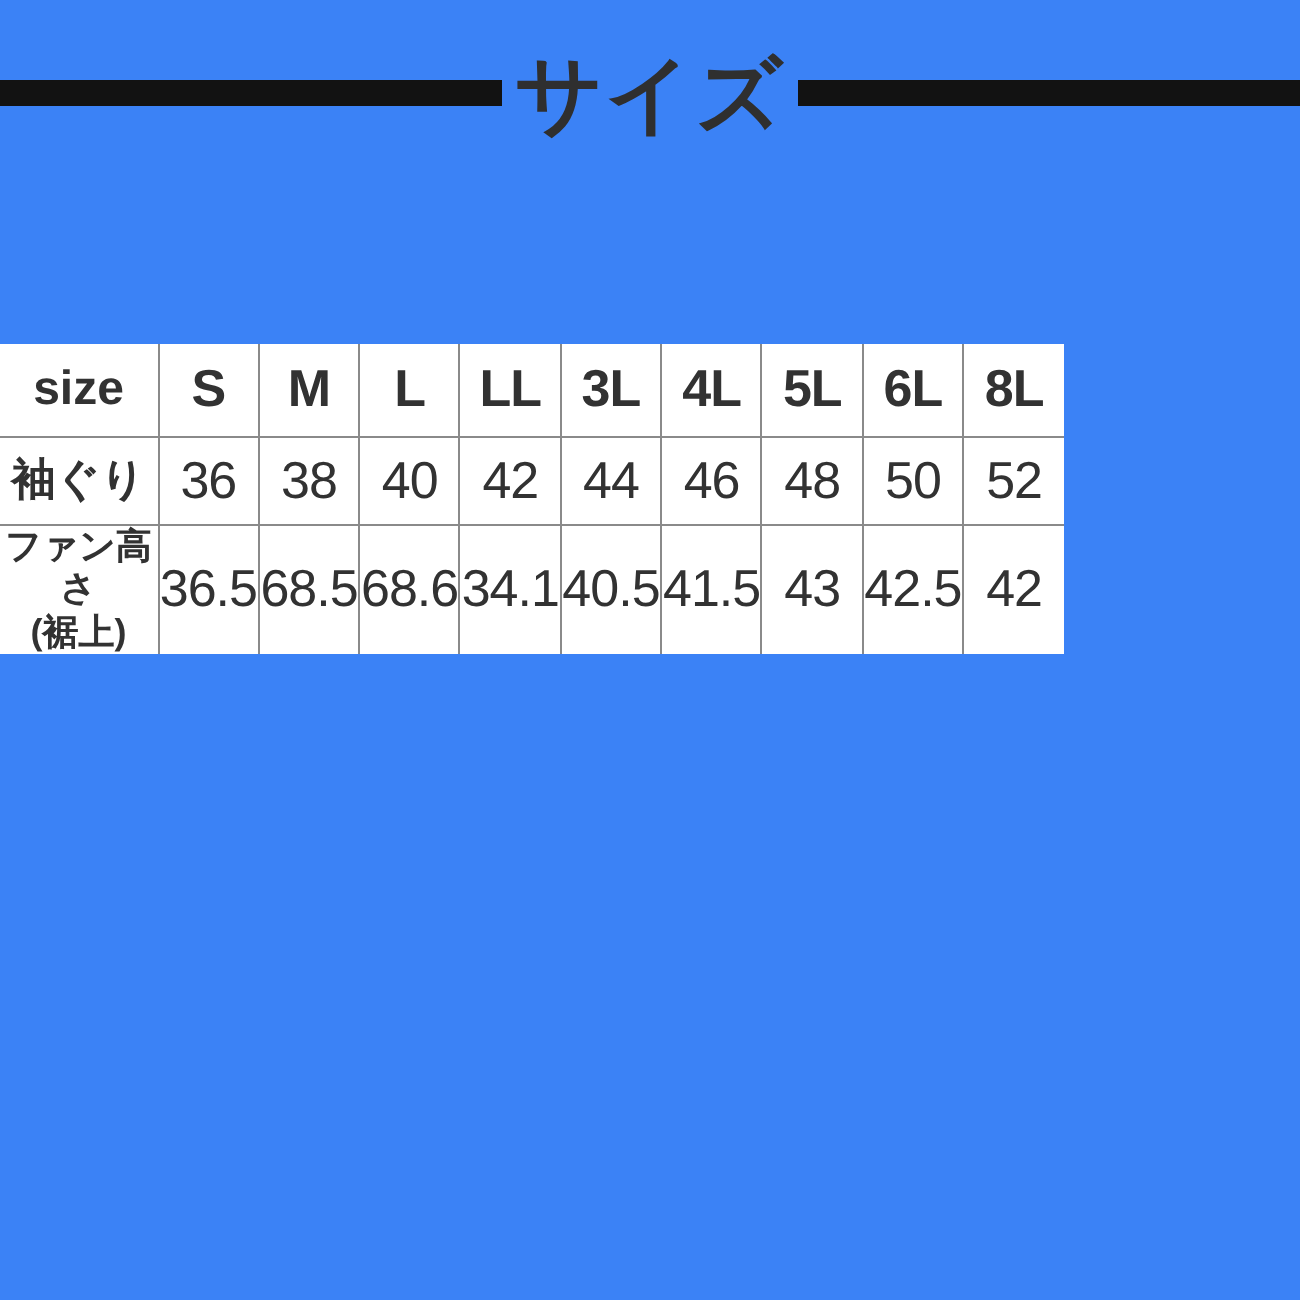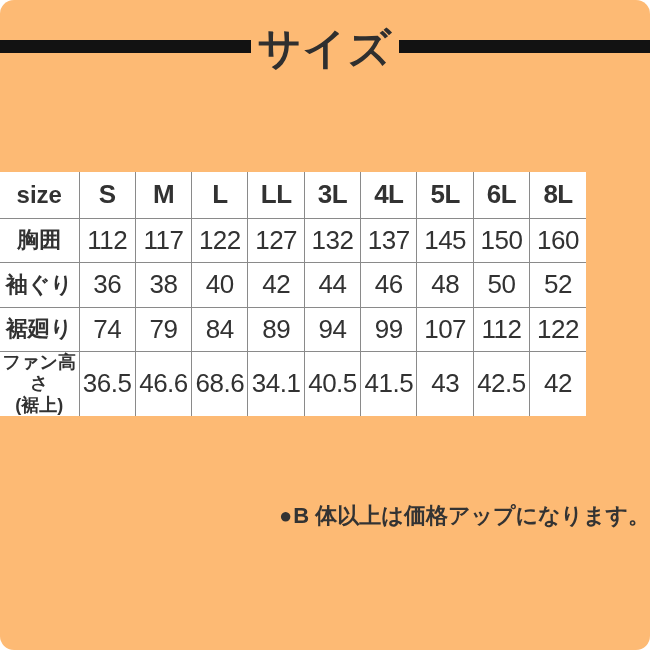--- a/index.html
+++ b/index.html
@@ -1,24 +1,23 @@
 <!DOCTYPE html>
 <html><head>
 <meta charset="utf-8">
 <style>
   html, body { margin: 0; padding: 0; background: #ffffff; }
   .page {
     position: relative;
     width: 650px;
     height: 650px;
-    background: #fdba74;
+    background: #3b82f6;
     overflow: hidden;
     font-family: "Liberation Sans", "DejaVu Sans", sans-serif;
     color: #323232;
-    border-radius: 14px;
   }
 
   
   .title-row {
     position: absolute;
     top: 19px; left: 0;
     width: 650px; height: 54px;
     display: flex;
     align-items: center;
   }
@@ -36,21 +35,21 @@
     line-height: 1;
     letter-spacing: 1px;
     white-space: nowrap;
     color: #2f2f2f;
   }
 
   
   .size-table {
     position: absolute;
     top: 172px; left: 0;
-    width: 586px;
+    width: 532px;
     border-collapse: collapse;
     table-layout: fixed;
   }
   .size-table col.label-col { width: 79px; }
   .size-table th, .size-table td {
     padding: 0;
     text-align: center;
     vertical-align: middle;
     border-right: 1.5px solid #8a8a8a;
     border-bottom: 1.5px solid #8a8a8a;
@@ -111,70 +110,43 @@
         <th class="size-header">LL</th>
         <th class="size-header">3L</th>
         <th class="size-header">4L</th>
         <th class="size-header">5L</th>
         <th class="size-header">6L</th>
         <th class="size-header">8L</th>
       </tr>
     </thead>
     <tbody>
       <tr>
-        <th class="row-label">胸囲</th>
-        <td class="value-cell">112</td>
-        <td class="value-cell">117</td>
-        <td class="value-cell">122</td>
-        <td class="value-cell">127</td>
-        <td class="value-cell">132</td>
-        <td class="value-cell">137</td>
-        <td class="value-cell">145</td>
-        <td class="value-cell">150</td>
-        <td class="value-cell">160</td>
-      </tr>
-      <tr>
         <th class="row-label">袖ぐり</th>
         <td class="value-cell">36</td>
         <td class="value-cell">38</td>
         <td class="value-cell">40</td>
         <td class="value-cell">42</td>
         <td class="value-cell">44</td>
         <td class="value-cell">46</td>
         <td class="value-cell">48</td>
         <td class="value-cell">50</td>
         <td class="value-cell">52</td>
       </tr>
       <tr>
-        <th class="row-label">裾廻り</th>
-        <td class="value-cell">74</td>
-        <td class="value-cell">79</td>
-        <td class="value-cell">84</td>
-        <td class="value-cell">89</td>
-        <td class="value-cell">94</td>
-        <td class="value-cell">99</td>
-        <td class="value-cell">107</td>
-        <td class="value-cell">112</td>
-        <td class="value-cell">122</td>
-      </tr>
-      <tr>
         <th class="row-label-small">
           <span>ファン高さ</span>
           <span>(裾上)</span>
         </th>
         <td class="value-cell">36.5</td>
-        <td class="value-cell">46.6</td>
+        <td class="value-cell">68.5</td>
         <td class="value-cell">68.6</td>
         <td class="value-cell">34.1</td>
         <td class="value-cell">40.5</td>
         <td class="value-cell">41.5</td>
         <td class="value-cell">43</td>
         <td class="value-cell">42.5</td>
         <td class="value-cell">42</td>
       </tr>
     </tbody>
   </table>
 
-  <div class="price-note">
-    <span class="bullet">●</span><span>B 体以上は価格アップになります。</span>
-  </div>
 
 </div>
 
 </body></html>

